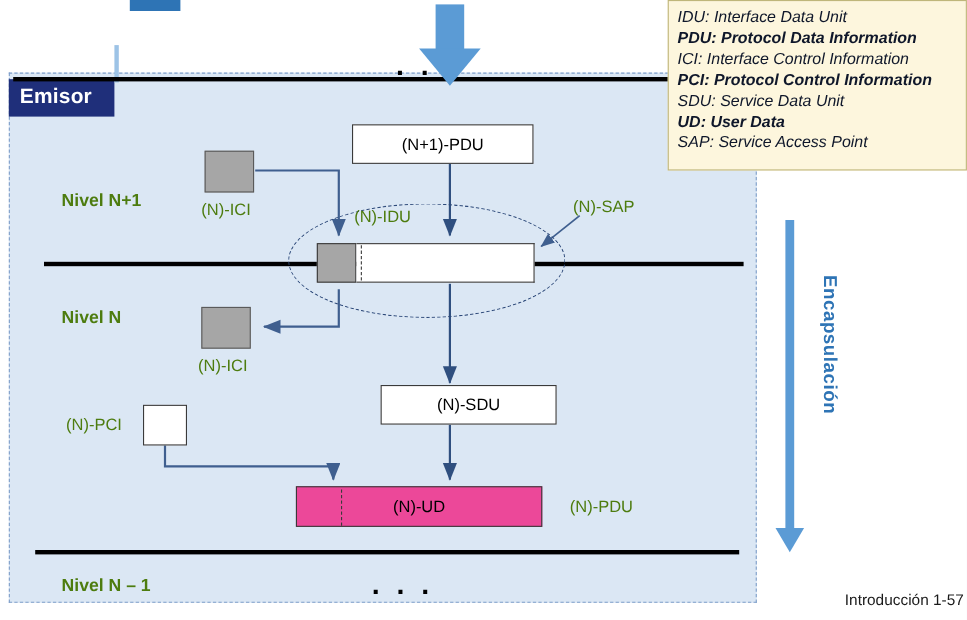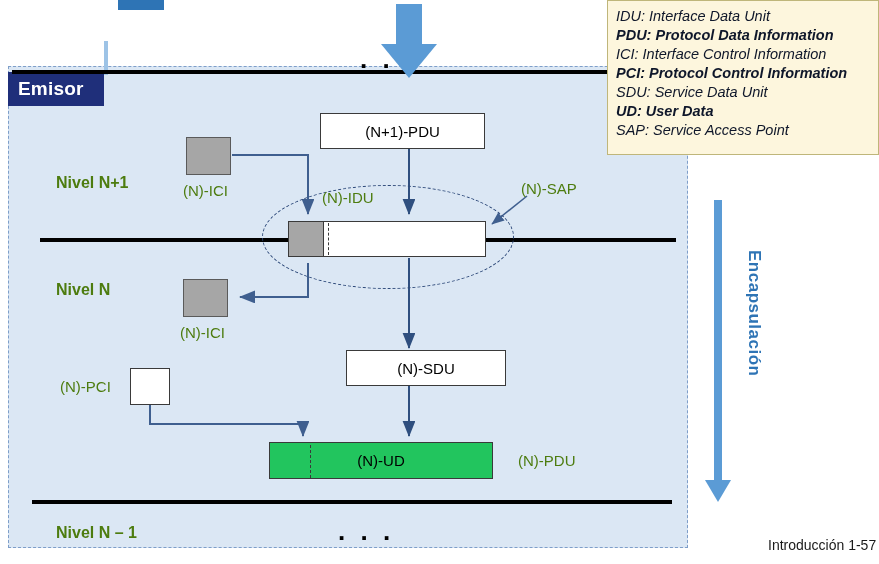--- a/index.html
+++ b/index.html
@@ -136,21 +136,21 @@
     border-left: 1.5px dashed #3a3a3a;
   }
 
   
   .pdu-wrap {
     position: absolute;
     left: 269px;
     top: 442px;
     width: 224px;
     height: 37px;
-    background: #22c55e;
+    background: #ec4899;
     border: 1.5px solid #3a3a3a;
     box-sizing: border-box;
     display: flex;
     align-items: center;
     justify-content: center;
     font-size: 15px;
   }
   .pdu-dash {
     position: absolute;
     left: 40px;

